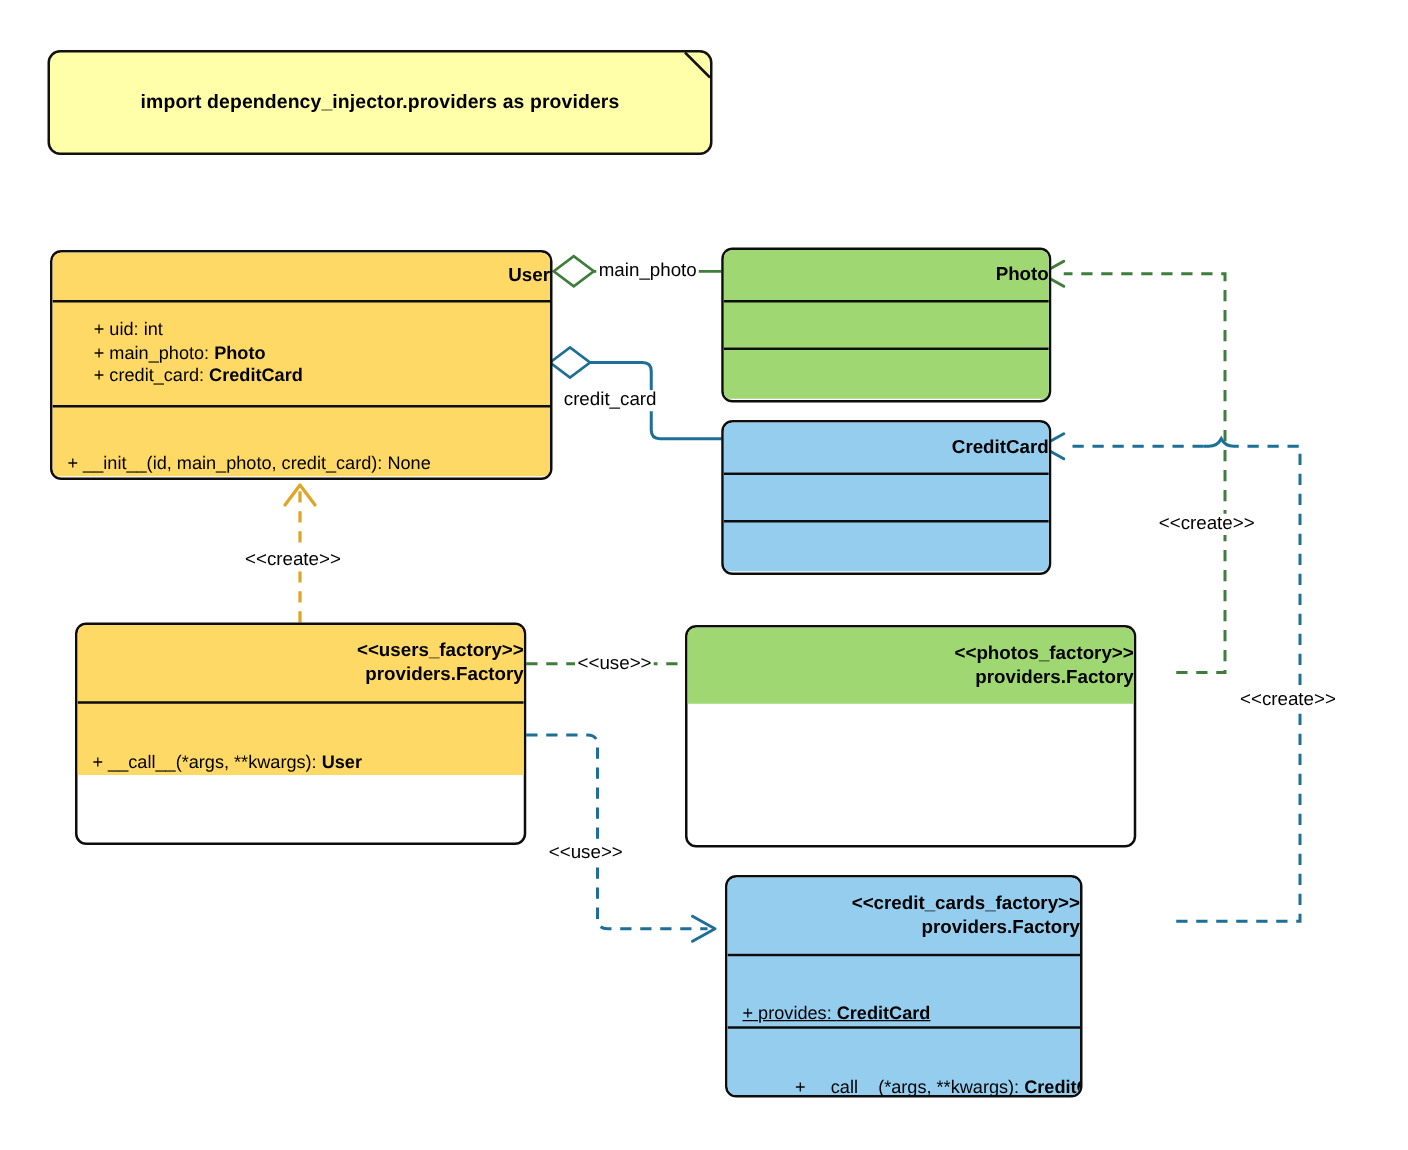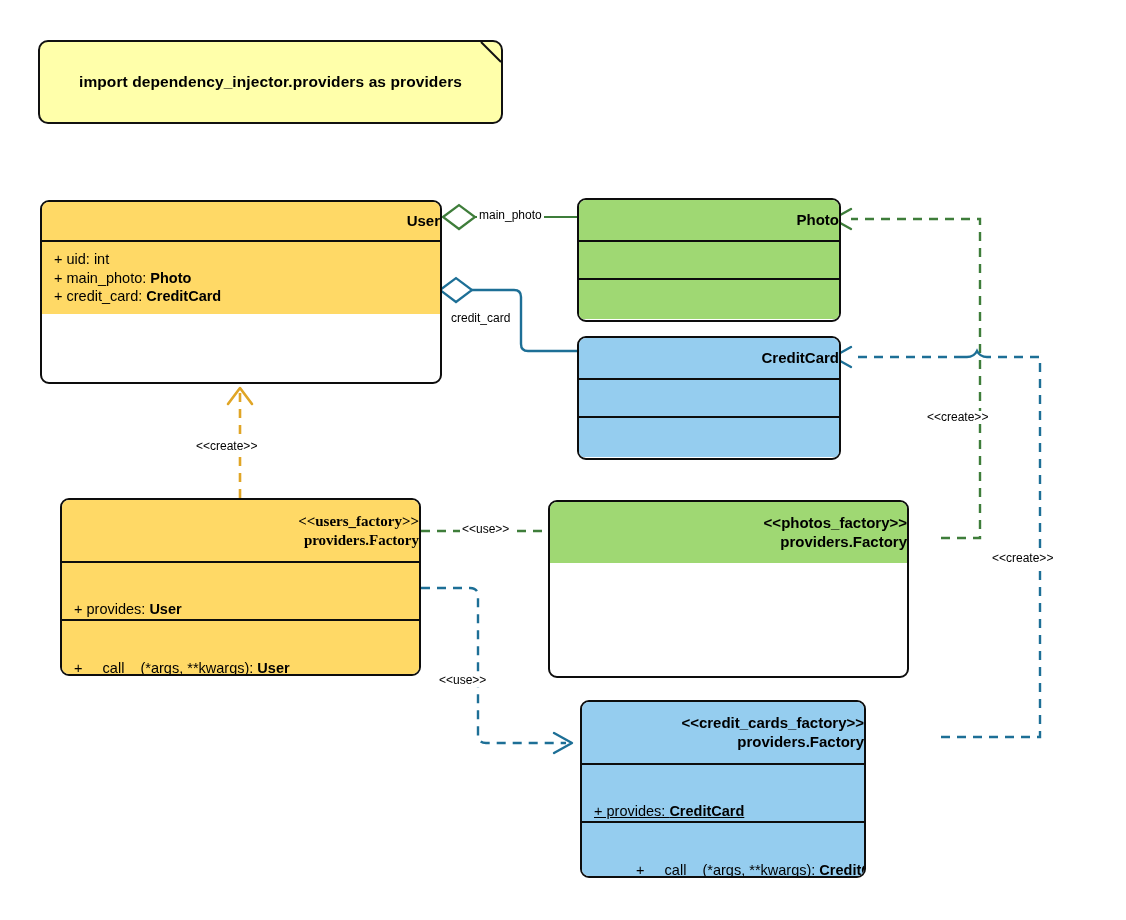--- a/index.html
+++ b/index.html
@@ -103,21 +103,21 @@
   .clsbox .memberlist .member { padding-left: 0; }
   .member b { font-weight: bold; }
 
   .fill-yellow { background: #ffd966; }
   .fill-green  { background: #9fd873; }
   .fill-blue   { background: #95cdef; }
 
   
   .edge-label {
     position: absolute;
-    font-size: 12px;
+    font-size: 15px;
     color: #000000;
     white-space: nowrap;
     background: #ffffff;
     padding: 0 2px;
     line-height: 1.1;
   }
 </style>
 </head>
 <body>
 
@@ -157,72 +157,72 @@
 
     <g>
       <path d="M941,737 L1040,737 L1040,357 L991,357" fill="none" stroke="#1d6f96" stroke-width="2.4" stroke-dasharray="9,7"></path>
 
       <path d="M991,357 L987,357 Q980,357 977,351 Q974,357 967,357 L963,357" fill="none" stroke="#1d6f96" stroke-width="2.4"></path>
       <path d="M963,357 L851,357" fill="none" stroke="#1d6f96" stroke-width="2.4" stroke-dasharray="9,7"></path>
       <polyline points="851,347 833,357 851,367" fill="none" stroke="#1d6f96" stroke-width="2.4" stroke-linecap="round" stroke-linejoin="round"></polyline>
     </g>
   </svg>
 
-  <div class="note" style="left:38px; top:40px; width:465px; height:84px;">
+  <div class="note" style="left:38px; top:40px; width:532px; height:84px;">
     <span class="note-text">import dependency_injector.providers as providers</span>
     <svg class="note-fold" viewBox="0 0 22 22" xmlns="http://www.w3.org/2000/svg">
       <path d="M1,1 L21,21 L1,21 Z" fill="#ffffaa" stroke="none"></path>
       <path d="M21,21 L1,1" fill="none" stroke="#111111" stroke-width="2"></path>
     </svg>
   </div>
 
   <div class="clsbox" style="left:40px; top:200px; width:402px; height:184px;">
     <div class="seg title fill-yellow" style="height:38px;">
       <span class="title-line">User</span>
     </div>
-    <div class="seg divider fill-yellow" style="height:74px;">
+    <div class="seg divider fill-yellow" style="height:84px;padding-left:21px;">
       <div class="memberlist">
         <div class="member">
           <span>+ uid: int</span>
         </div>
         <div class="member">
           <span>+ main_photo: </span><b>Photo</b>
         </div>
         <div class="member">
           <span>+ credit_card: </span><b>CreditCard</b>
         </div>
       </div>
     </div>
+    <div class="seg divider fill-yellow" style="height:57px;">
+      <div class="member">
+        <span>+ __init__(id, main_photo, credit_card): None</span>
+      </div>
+    </div>
   </div>
 
   <div class="clsbox" style="left:577px; top:198px; width:264px; height:124px;">
     <div class="seg title fill-green" style="height:40px;">
       <span class="title-line">Photo</span>
     </div>
     <div class="seg divider fill-green" style="height:38px;"></div>
     <div class="seg divider fill-green" style="height:41px;"></div>
   </div>
 
   <div class="clsbox" style="left:577px; top:336px; width:264px; height:124px;">
     <div class="seg title fill-blue" style="height:40px;">
       <span class="title-line">CreditCard</span>
     </div>
     <div class="seg divider fill-blue" style="height:38px;"></div>
     <div class="seg divider fill-blue" style="height:41px;"></div>
   </div>
 
   <div class="clsbox" style="left:60px; top:498px; width:361px; height:178px;">
-    <div class="seg title fill-yellow" style="height:61px;font-family:Liberation Serif, serif;">
+    <div class="seg title fill-yellow" style="height:61px;">
       <span class="title-line">&lt;&lt;users_factory&gt;&gt;</span>
       <span class="title-line">providers.Factory</span>
-    </div>
-    <div class="seg divider fill-yellow" style="height:58px;">
-      <div class="member">
-        <span>+ provides: </span><b>User</b>
-      </div>
     </div>
     <div class="seg divider fill-yellow" style="height:59px;">
       <div class="member">
         <span>+ __call__(*args, **kwargs): </span><b>User</b>
       </div>
     </div>
   </div>
 
   <div class="clsbox" style="left:548px; top:500px; width:361px; height:178px;">
     <div class="seg title fill-green" style="height:61px;">

